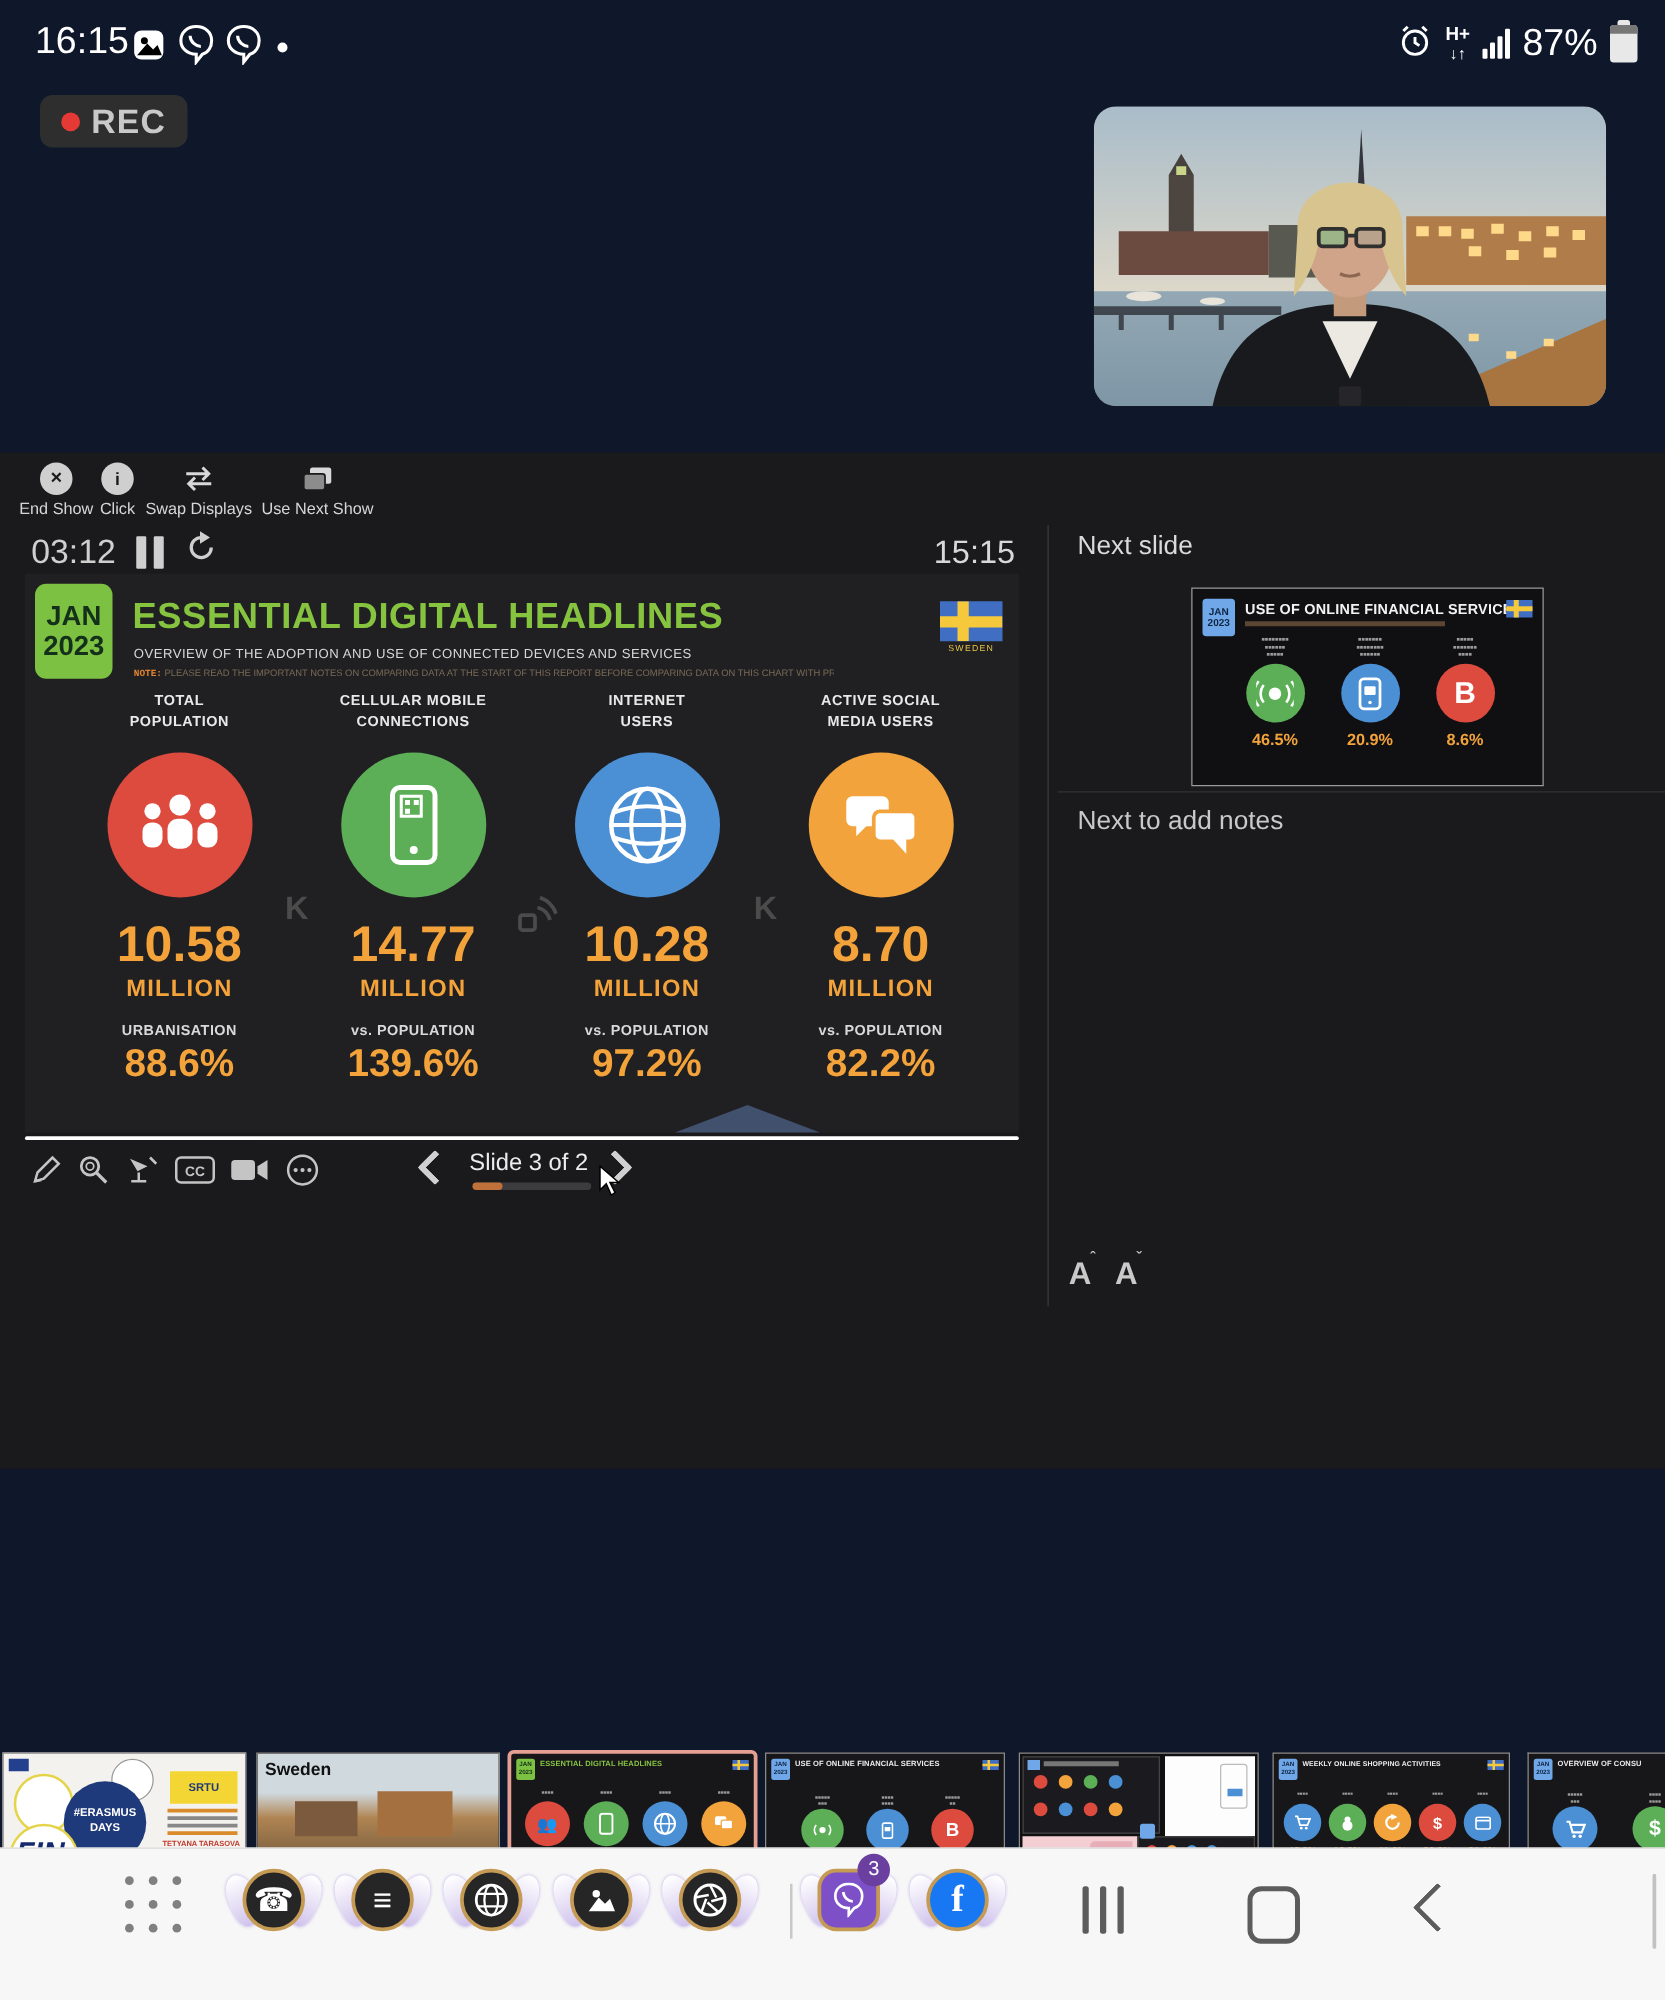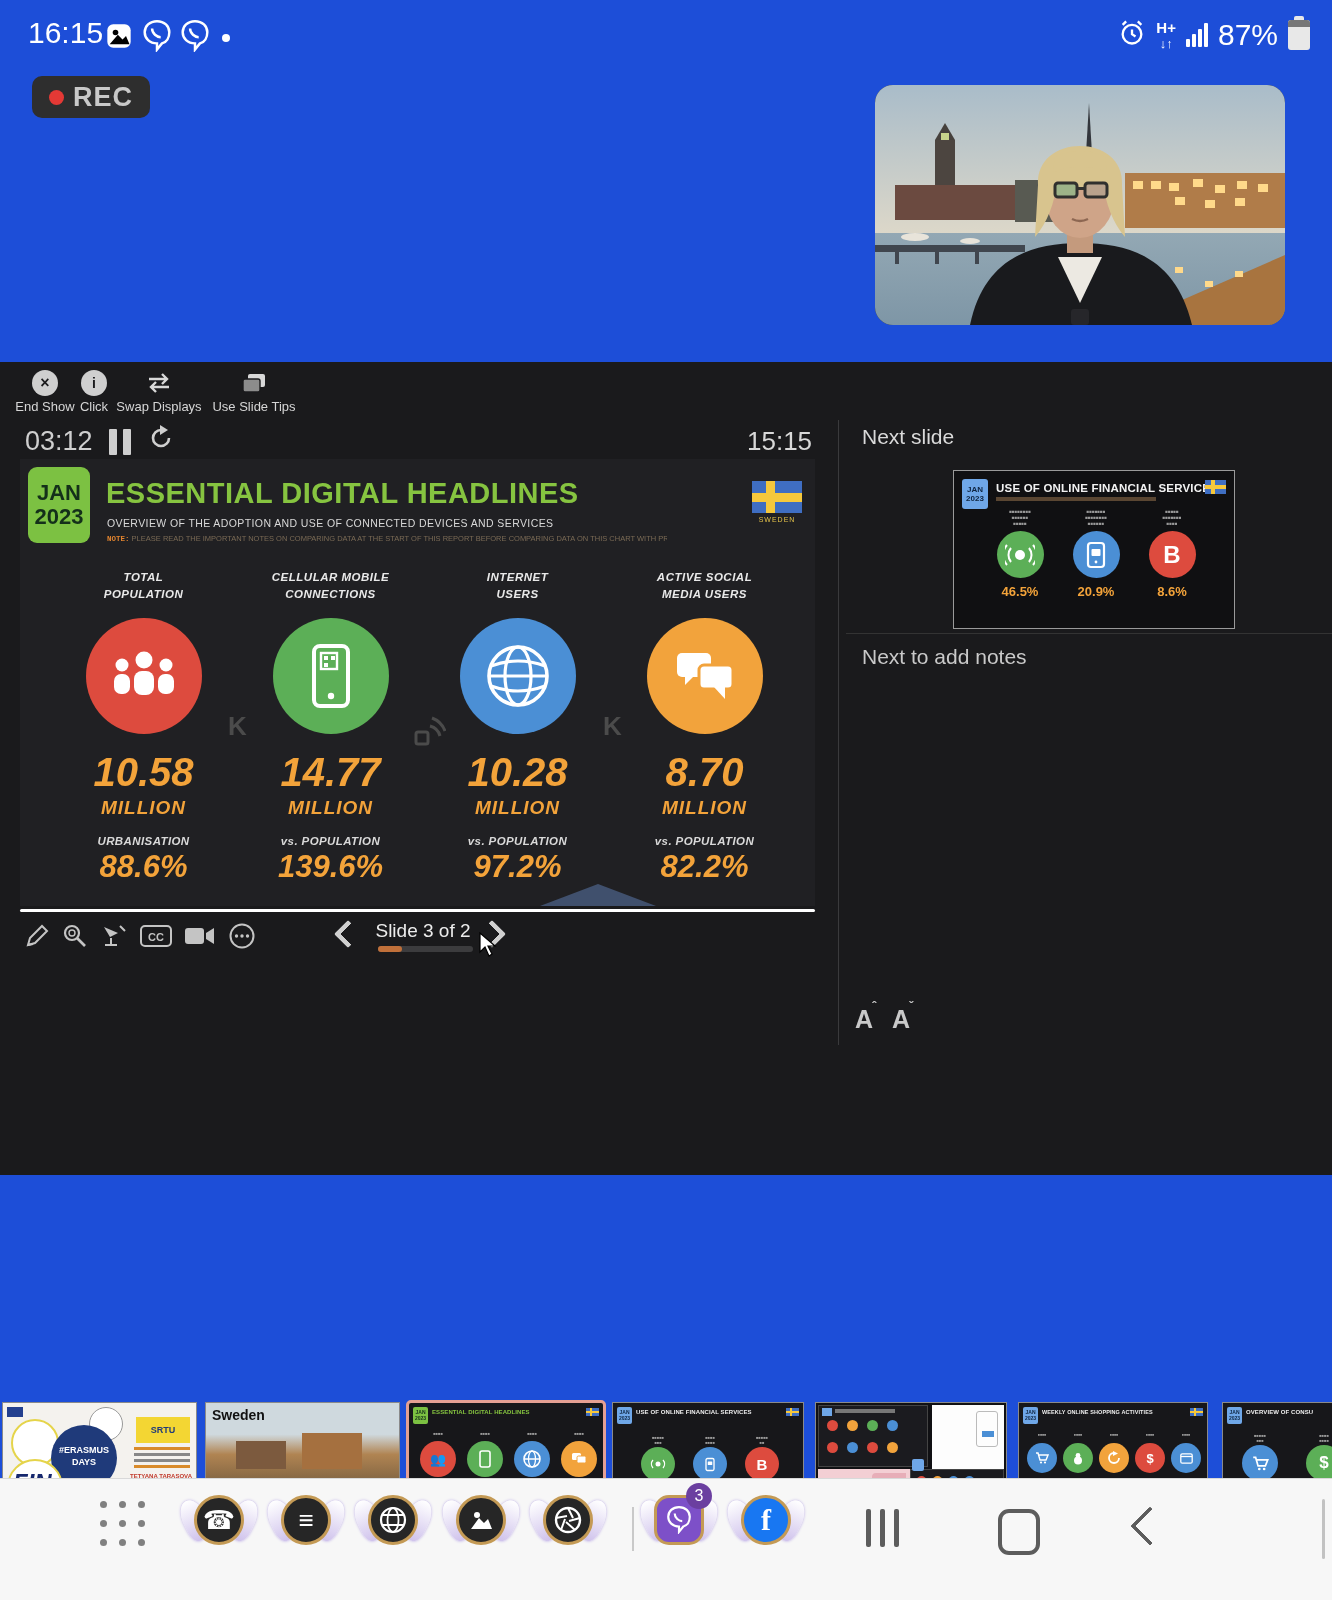--- a/index.html
+++ b/index.html
@@ -1,16 +1,16 @@
 <!DOCTYPE html>
 <html><head>
 <meta charset="utf-8">
 <style>
   html,body{margin:0;padding:0;background:#000;}
-  .screen{position:relative;width:1332px;height:1600px;background:#1d4ed8;overflow:hidden;
+  .screen{position:relative;width:1332px;height:1600px;background:#0f172a;overflow:hidden;
     font-family:"Liberation Sans","DejaVu Sans",sans-serif;-webkit-font-smoothing:antialiased;}
   .a{position:absolute;}
   
   .sb-time{left:28px;top:16px;color:#fff;font-size:30px;font-weight:500;}
   .sb-right{right:22px;top:18px;display:flex;align-items:center;gap:10px;color:#fff;}
   .batt{width:22px;height:30px;background:#e8e8e8;border-radius:3px;position:relative;}
   .batt::after{content:"";position:absolute;left:6px;top:-4px;width:10px;height:4px;background:#e8e8e8;border-radius:2px 2px 0 0;}
   .batt::before{content:"";position:absolute;left:0;top:0;right:0;height:7px;background:#777;border-radius:3px 3px 0 0;}
   .sigbars{display:flex;align-items:flex-end;gap:2px;height:24px;}
   .sigbars i{width:4px;background:#fff;border-radius:1px;}
@@ -37,21 +37,21 @@
     color:#14301a;font-weight:700;font-size:22px;line-height:1.1;display:flex;flex-direction:column;
     align-items:center;justify-content:center;}
   .s-title{position:absolute;left:86px;top:18px;color:#86c440;font-weight:700;font-size:29px;letter-spacing:.5px;}
   .s-sub{position:absolute;left:87px;top:58px;color:#d8d8d8;font-size:10.5px;letter-spacing:.4px;}
   .s-note{position:absolute;left:87px;top:75px;font-size:7.5px;color:#7a6a55;filter:blur(.3px);width:560px;white-space:nowrap;overflow:hidden;}
   .s-note b{color:#e0832f;font-weight:700;font-family:Liberation Mono, monospace;}
   .flag{position:absolute;right:13px;top:22px;width:50px;height:32px;background:#3f6ec2;overflow:hidden;}
   .flag::before{content:"";position:absolute;left:14px;top:0;width:9px;height:100%;background:#f6c83c;}
   .flag::after{content:"";position:absolute;left:0;top:12px;width:100%;height:9px;background:#f6c83c;}
   .flag-lbl{position:absolute;right:13px;top:57px;width:50px;text-align:center;color:#e5c34a;font-size:7px;letter-spacing:1px;}
-  .stat{position:absolute;top:110px;width:187px;text-align:center;font-style:italic;}
+  .stat{position:absolute;top:94px;width:187px;text-align:center;}
   .stat .lb{color:#e9e9e9;font-size:11.5px;font-weight:700;letter-spacing:.5px;line-height:1.5;}
   .big-circ{width:116px;height:116px;border-radius:50%;margin:14px auto 0;display:flex;align-items:center;justify-content:center;}
   .stat .val{margin-top:16px;color:#f3a33a;font-size:40px;font-weight:700;}
   .stat .unit{color:#f3a33a;font-size:19px;font-weight:700;letter-spacing:1px;margin-top:2px;}
   .stat .slb{color:#d9d9d9;font-size:11.5px;font-weight:700;margin-top:16px;letter-spacing:.4px;}
   .stat .sv{color:#f3a33a;font-size:31px;font-weight:700;margin-top:2px;}
   .wm{position:absolute;color:#4b4b4b;font-weight:800;font-size:26px;}
   .tri{position:absolute;left:520px;bottom:0;width:0;height:0;border-left:58px solid transparent;
     border-right:58px solid transparent;border-bottom:22px solid #46597a;opacity:.85;}
   .sep{position:absolute;left:20px;top:547px;width:795px;height:3px;background:#fff;border-radius:2px;}
@@ -248,21 +248,21 @@
       </div>
       <div class="lbl">Swap Displays</div>
     </div>
     <div class="tb-item" style="left:204px;width:100px;">
       <div style="height:26px;display:flex;align-items:center;justify-content:center;">
         <svg width="26" height="22" viewBox="0 0 26 22">
             <rect x="7" y="2" width="17" height="13" rx="2" fill="#d8d8d8"></rect>
             <rect x="2" y="7" width="17" height="13" rx="2" fill="#8c8c8c" stroke="#1a1a1c" stroke-width="1.4"></rect>
           </svg>
       </div>
-      <div class="lbl">Use Slide Tips</div>
+      <div class="lbl">Use Next Show</div>
     </div>
 
     <div class="timer">
       <span>03:12</span>
       <span class="pause">
           <i></i>
           <i></i>
         </span>
       <span>
         <svg width="28" height="28" viewBox="0 0 28 28">

